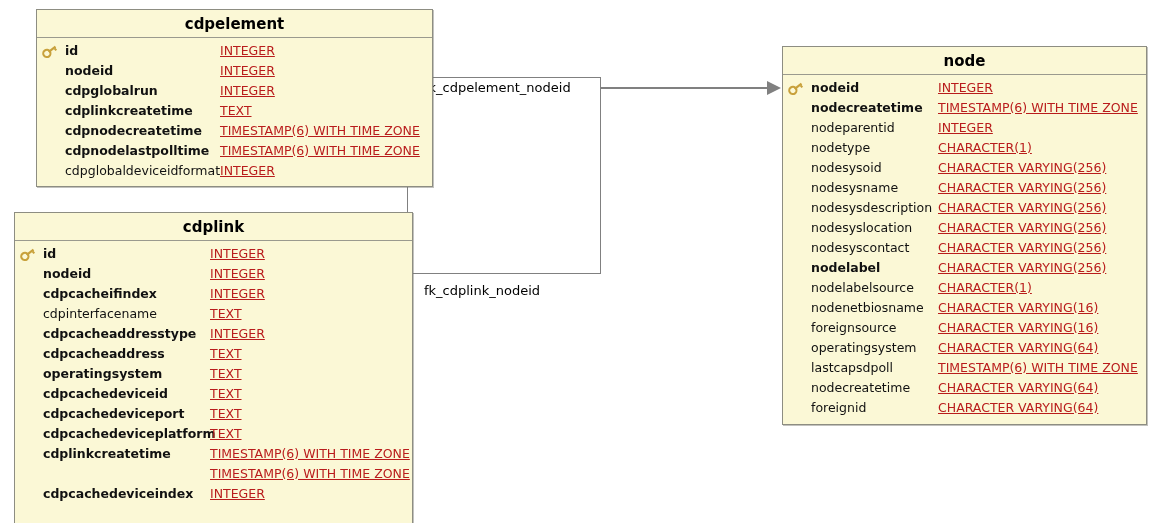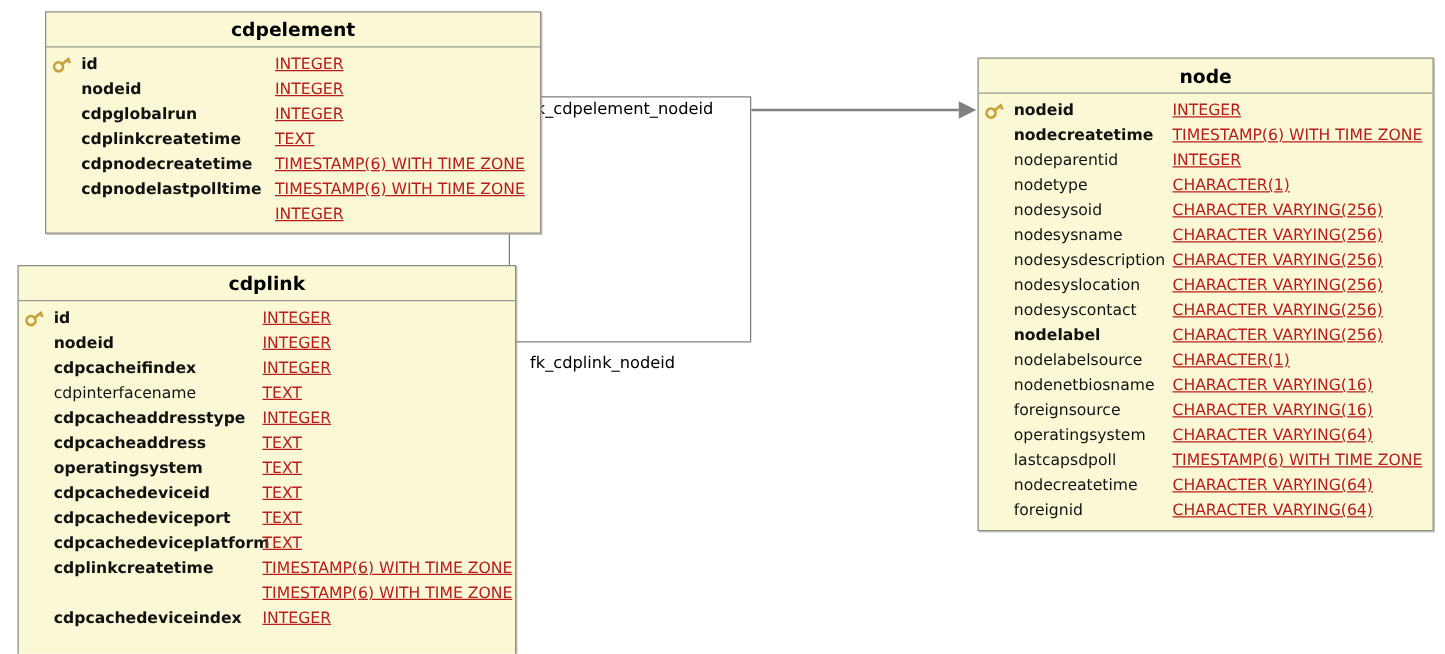--- a/index.html
+++ b/index.html
@@ -126,20 +126,21 @@
         </div>
         <div class="row bold">
           <span class="col-name">cdpnodecreatetime</span>
           <span class="col-type">TIMESTAMP(6) WITH TIME ZONE</span>
         </div>
         <div class="row bold">
           <span class="col-name">cdpnodelastpolltime</span>
           <span class="col-type">TIMESTAMP(6) WITH TIME ZONE</span>
         </div>
         <div class="row">
+          <span class="col-name">cdpglobaldeviceidformat</span>
           <span class="col-type">INTEGER</span>
         </div>
       </div>
   </div>
 
   <div class="entity" id="ent-cdplink" style="left:14px;top:212px;width:399px;height:363px;">
     <div class="entity-title">cdplink</div>
     <div class="entity-body">
         <div class="row pk bold">
           <span class="keycell"><svg width="18" height="16" viewBox="0 0 18 16">

